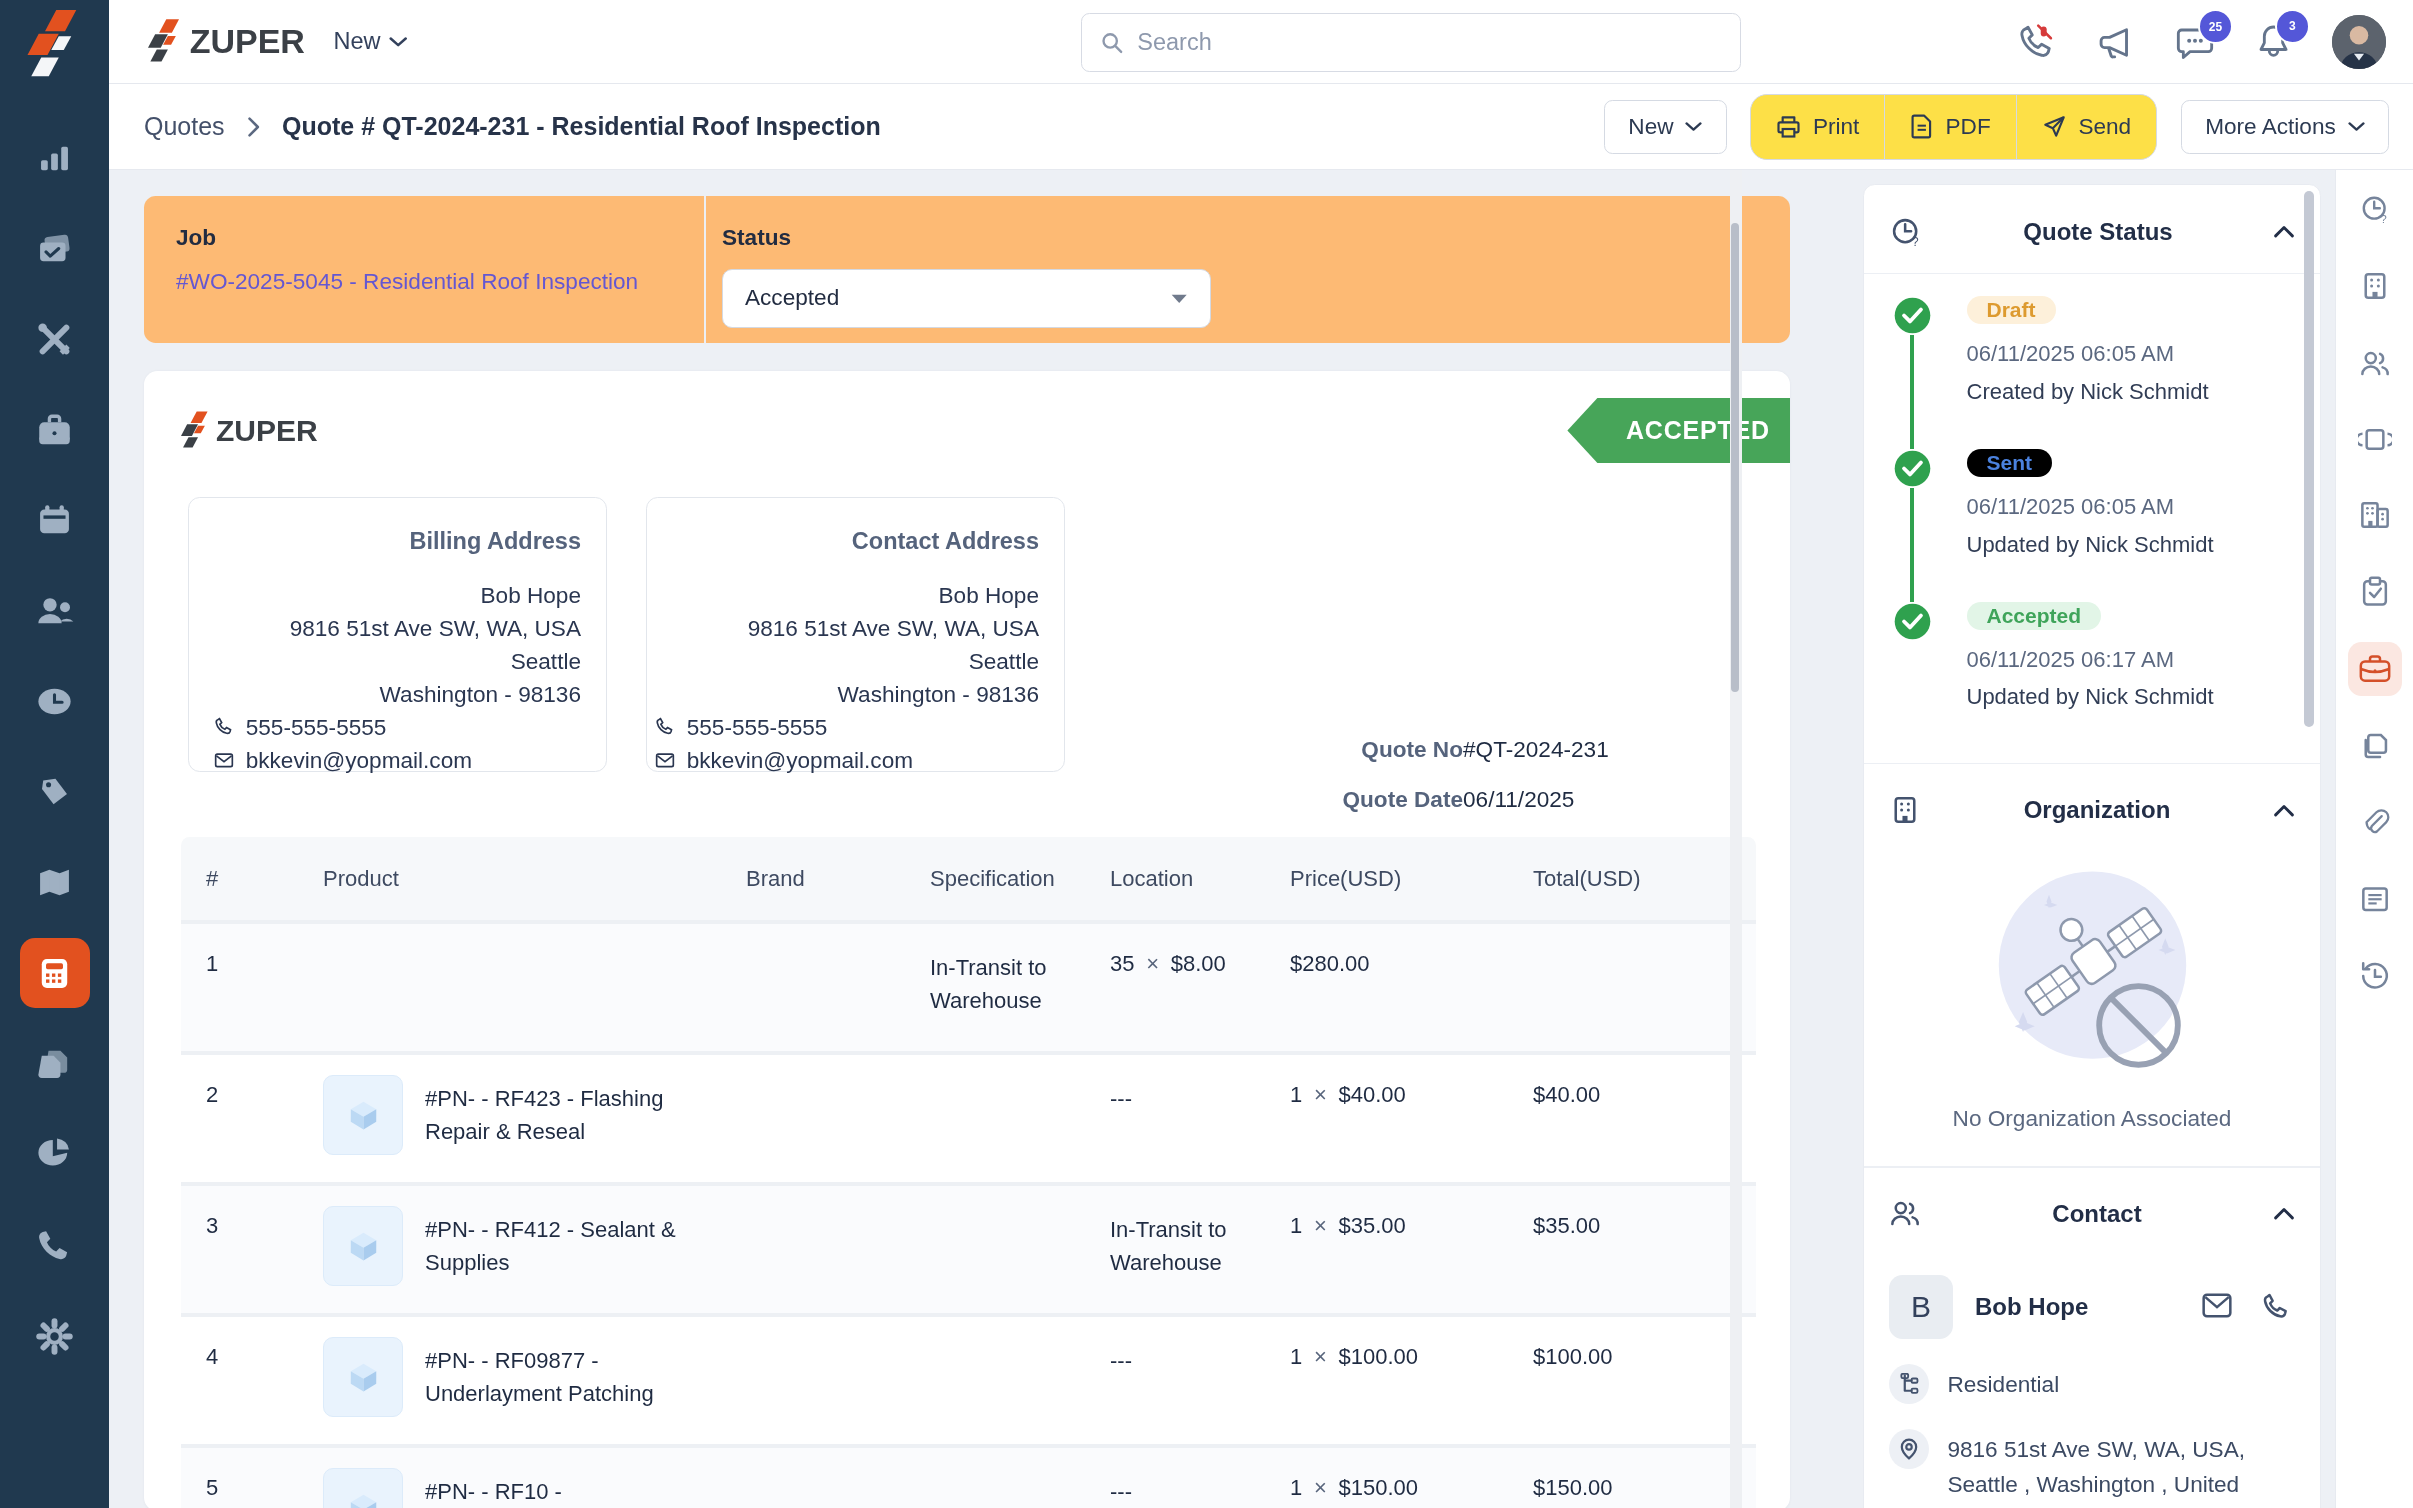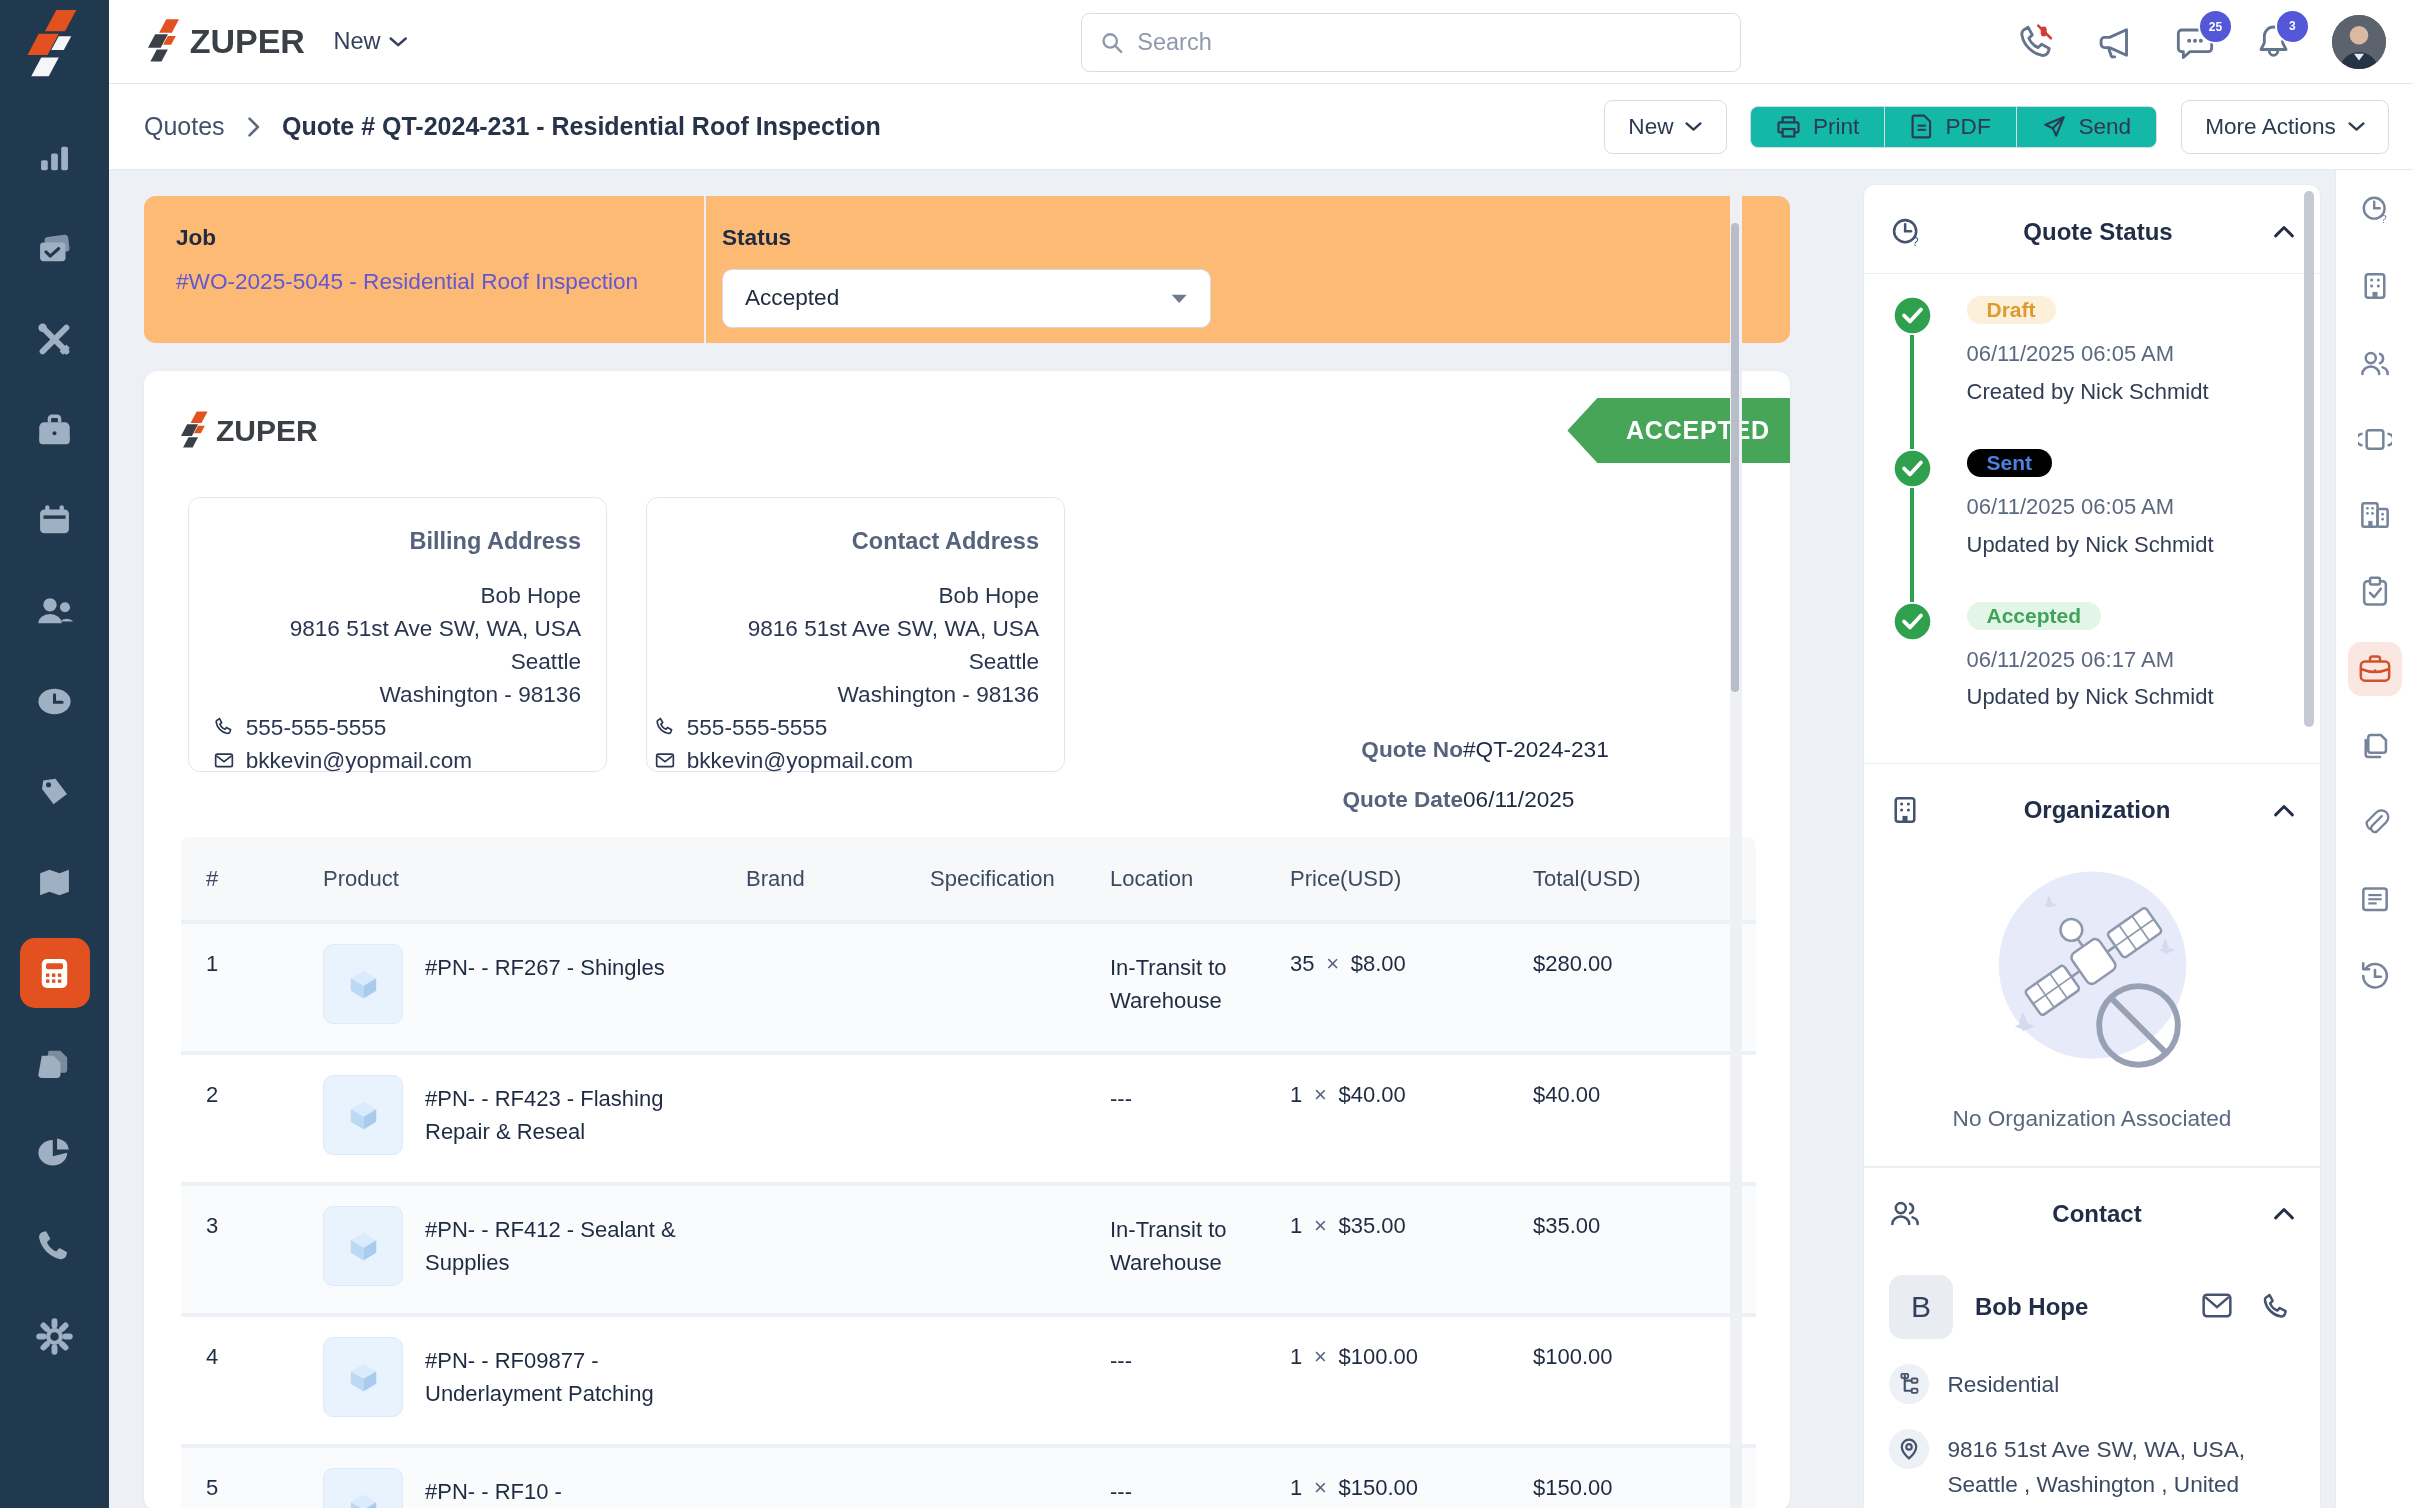--- a/index.html
+++ b/index.html
@@ -26,21 +26,21 @@
   .badge { position:absolute; top:-13.4px; right:-18.4px; min-width:35px; height:35px; padding:0 6.7px; background:#5457d8; border:2.5px solid #fff; border-radius:837px; color:#fff; font-size:12px; font-weight:bold; display:flex; align-items:center; justify-content:center; }
   .avatar { width:54px; height:54px; border-radius:50%; overflow:hidden; background:#565d66; cursor:pointer; }
 
   
   .crumbbar { position:absolute; left:109px; top:84px; width:2305px; height:86px; background:#fff; border-bottom:1.7px solid #e6e9ef; display:flex; align-items:center; z-index:20; }
   .crumb-left { display:flex; align-items:center; gap:22px; margin-left:35px; }
   .crumb-section { font-size:25px; color:#44506a; cursor:pointer; }
   .crumb-title { font-size:25px; font-weight:bold; color:#273349; }
   .crumb-actions { position:absolute; right:25px; display:flex; align-items:center; gap:23.5px; }
   .btn { height:54px; background:#fff; border:1.7px solid #d5dae3; border-radius:8.4px; display:flex; align-items:center; justify-content:center; gap:11.7px; font-size:22.6px; color:#2c3a52; padding:0 23.5px; cursor:pointer; }
-  .btn-group { height:42px; border:1.7px solid #d5dae3; border-radius:8px; display:flex; align-items:stretch; background:#14b8a6; }
+  .btn-group { height:66px; border:1.7px solid #d5dae3; border-radius:17px; display:flex; align-items:stretch; background:#fde047; }
   .btn-group .seg { display:flex; align-items:center; gap:11.7px; font-size:22.6px; color:#2c3a52; padding:0 25px; cursor:pointer; }
   .btn-group .seg + .seg { border-left:1.7px solid #d5dae3; }
 
   
   .content { position:absolute; left:109px; top:170px; width:1731px; height:1338px; background:#edf0f5; }
   .summary-card { position:absolute; left:35px; top:26px; width:1646px; height:147px; background:#fdba74; border-radius:11.7px; }
   .summary-divider { position:absolute; left:560px; top:0; width:1.7px; height:147px; background:#eceff4; }
   .sum-label { font-size:22.6px; font-weight:bold; color:#222c41; }
   .job-col { position:absolute; left:32px; top:28.5px; }
   .job-link { margin-top:18.4px; font-size:22.6px; color:#6457d2; cursor:pointer; }
@@ -465,30 +465,20 @@
         <div>Product</div>
         <div>Brand</div>
         <div>Specification</div>
         <div>Location</div>
         <div>Price(USD)</div>
         <div>Total(USD)</div>
       </div>
 
       <div class="tgrid trow alt">
         <div>1</div>
-        <div class="prod-cell">
-          <span class="thumb">
-              <svg width="37" height="37" viewBox="0 0 32 32">
-                <path d="M16 4 27 10.5 16 17 5 10.5Z" fill="#d9ebfc"></path>
-                <path d="M5 10.5 16 17 V28 L5 21.5Z" fill="#bcd9f4"></path>
-                <path d="M27 10.5 16 17 V28 L27 21.5Z" fill="#a9ccee"></path>
-              </svg>
-            </span>
-          <span class="prod-name">#PN- - RF267 - Shingles</span>
-        </div>
         <div></div>
         <div></div>
         <div class="loc-cell">In-Transit to Warehouse</div>
         <div class="price-cell">
             <span>35</span>
             <span class="times">×</span>
             <span>$8.00</span>
           </div>
         <div>$280.00</div>
       </div>

